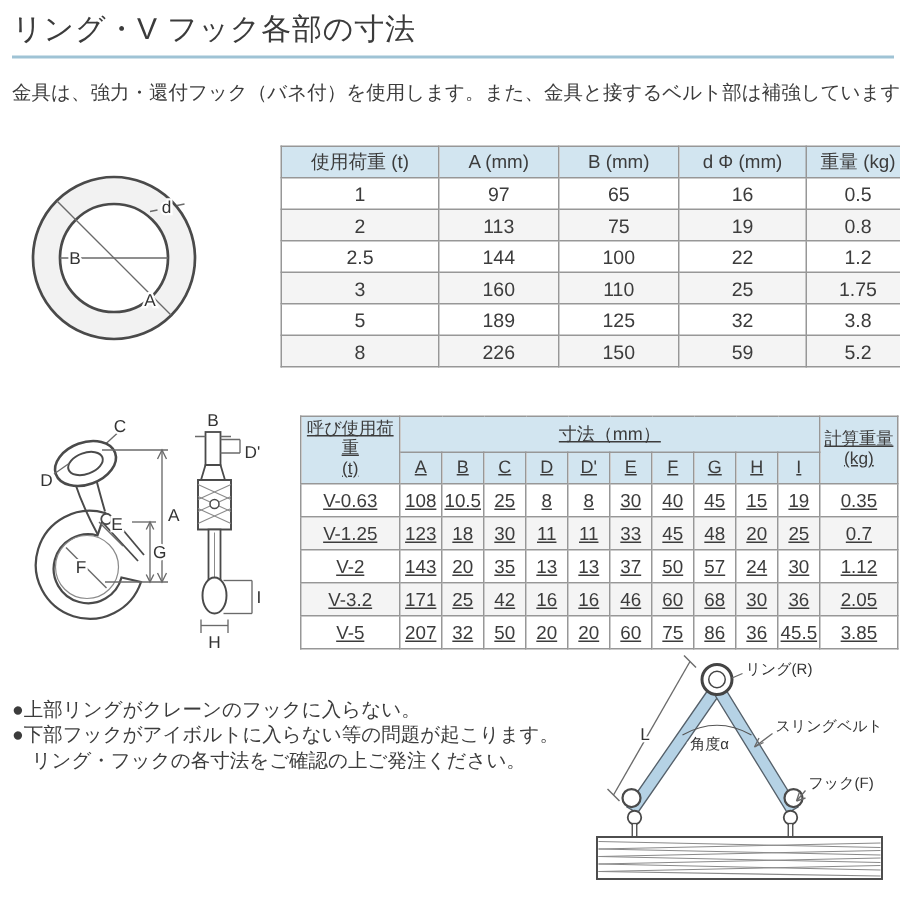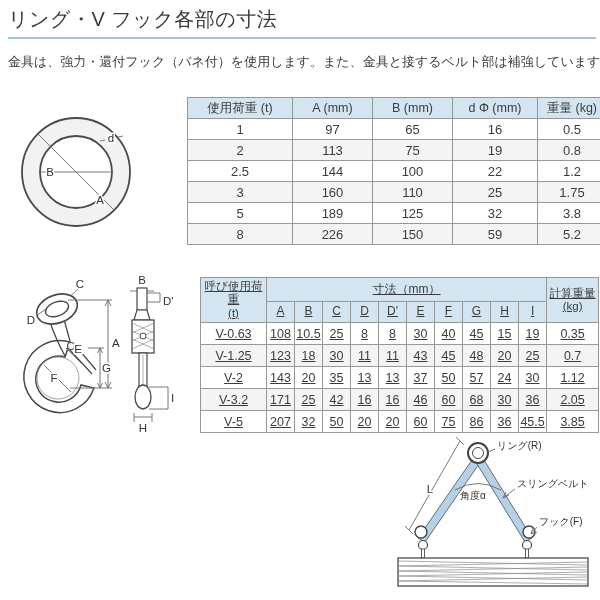--- a/index.html
+++ b/index.html
@@ -267,21 +267,21 @@
           <td>19</td>
           <td>0.35</td>
         </tr>
         <tr class="alt">
           <td>V-1.25</td>
           <td>123</td>
           <td>18</td>
           <td>30</td>
           <td>11</td>
           <td>11</td>
-          <td>43</td>
+          <td>33</td>
           <td>45</td>
           <td>48</td>
           <td>20</td>
           <td>25</td>
           <td>0.7</td>
         </tr>
         <tr>
           <td>V-2</td>
           <td>143</td>
           <td>20</td>
@@ -320,20 +320,23 @@
           <td>75</td>
           <td>86</td>
           <td>36</td>
           <td>45.5</td>
           <td>3.85</td>
         </tr>
       </tbody>
   </table>
 
   <div id="notice-list">
+    <div class="row"><span>●</span><span>上部リングがクレーンのフックに入らない。</span></div>
+    <div class="row"><span>●</span><span>下部フックがアイボルトに入らない等の問題が起こります。</span></div>
+    <div class="row cont">リング・フックの各寸法をご確認の上ご発注ください。</div>
   </div>
 
   <svg id="sling-diagram" width="215" height="168" viewBox="0 0 215 168">
     <line x1="75" y1="9" x2="24" y2="98" class="thin"></line>
     <line x1="71" y1="5" x2="79" y2="13" class="thin"></line>
     <line x1="20" y1="94" x2="28" y2="102" class="thin"></line>
     <polygon class="belt" points="87,28 94,32 40,110 33,106"></polygon>
     <polygon class="belt" points="92,32 99,28 147,106 140,110"></polygon>
     <circle cx="93" cy="21" r="10" fill="#ffffff" stroke="#444" stroke-width="2"></circle>
     <circle cx="93" cy="21" r="5.5" fill="#ffffff" stroke="#444" stroke-width="1"></circle>

